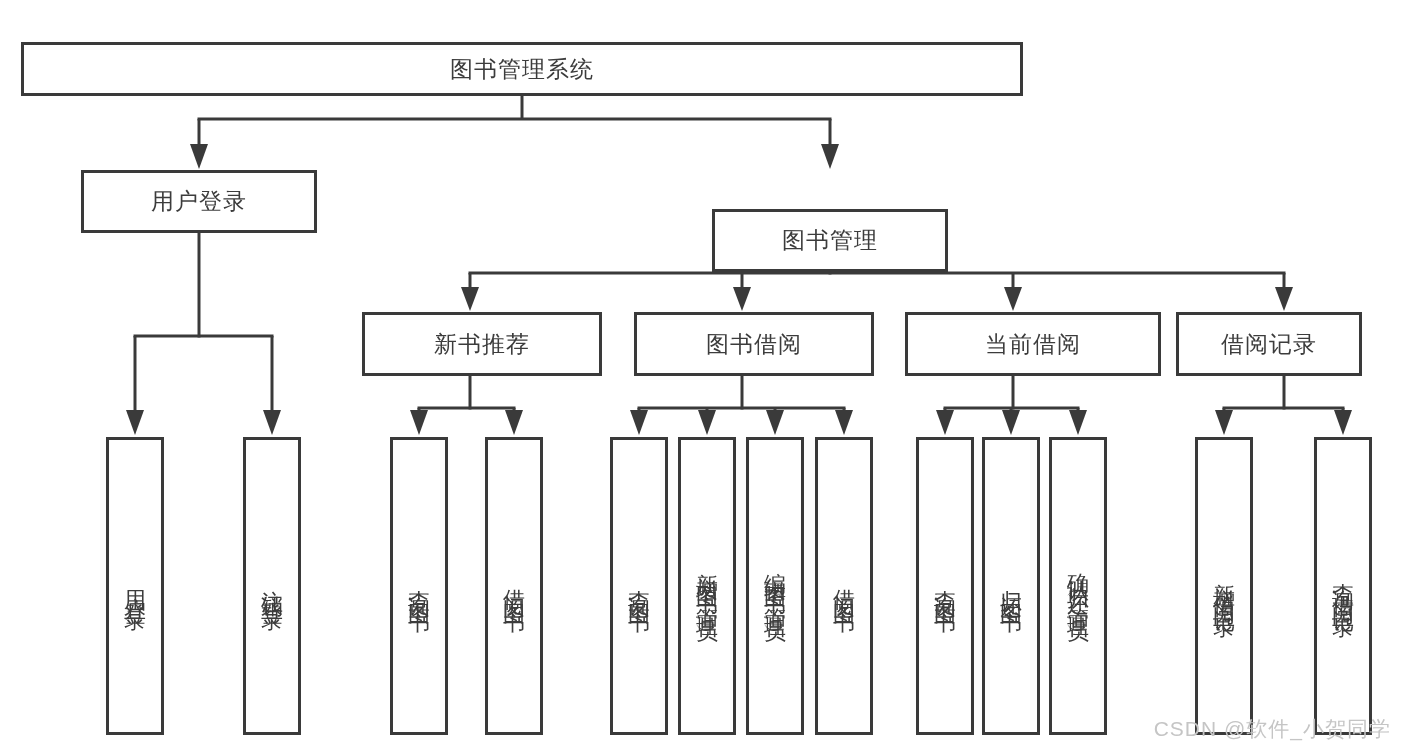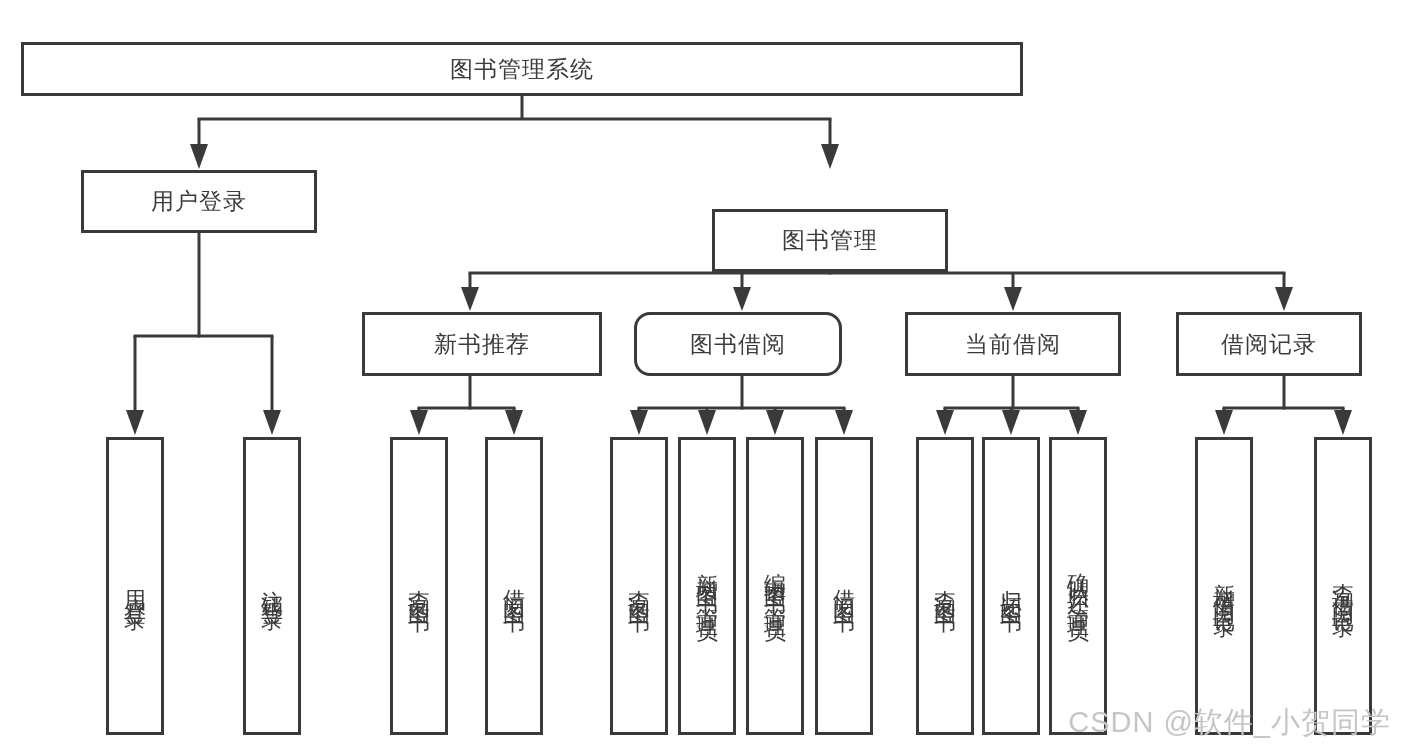--- a/index.html
+++ b/index.html
@@ -53,21 +53,21 @@
     writing-mode: vertical-rl;
     text-orientation: mixed;
     letter-spacing: 7px;
     line-height: 1;
   }
 
   .watermark {
     position: absolute;
     right: 14px;
     bottom: 4px;
-    font-size: 29px;
+    font-size: 21px;
     color: var(--watermark);
     letter-spacing: 1px;
     z-index: 10;
     white-space: nowrap;
   }
 </style>
 </head>
 <body>
 
 <div class="canvas">
@@ -133,22 +133,22 @@
     <polygon class="ah" points="1215,410 1233,410 1224,435"></polygon>
     <polygon class="ah" points="1334,410 1352,410 1343,435"></polygon>
   </svg>
 
   <div class="box" style="left:21px; top:14px; width:1002px; height:54px;margin-top:28px;">图书管理系统</div>
 
   <div class="box" style="left:81px; top:170px; width:236px; height:63px;">用户登录</div>
   <div class="box" style="left:712px; top:170px; width:236px; height:63px;margin-top:39px;">图书管理</div>
 
   <div class="box" style="left:362px; top:312px; width:240px; height:64px;">新书推荐</div>
-  <div class="box" style="left:634px; top:312px; width:208px; height:64px;border-radius:16px;">图书借阅</div>
-  <div class="box" style="left:905px; top:312px; width:216px; height:64px;">当前借阅</div>
+  <div class="box" style="left:634px; top:312px; width:240px; height:64px;">图书借阅</div>
+  <div class="box" style="left:905px; top:312px; width:256px; height:64px;">当前借阅</div>
   <div class="box" style="left:1176px; top:312px; width:186px; height:64px;">借阅记录</div>
 
   <div class="leaf" style="left:106px;">用户登录</div>
   <div class="leaf" style="left:243px;">注销登录</div>
 
   <div class="leaf" style="left:390px;">查询图书</div>
   <div class="leaf" style="left:485px;">借阅图书</div>
 
   <div class="leaf" style="left:610px;">查询图书</div>
   <div class="leaf" style="left:678px;">新增图书（管理员）</div>

